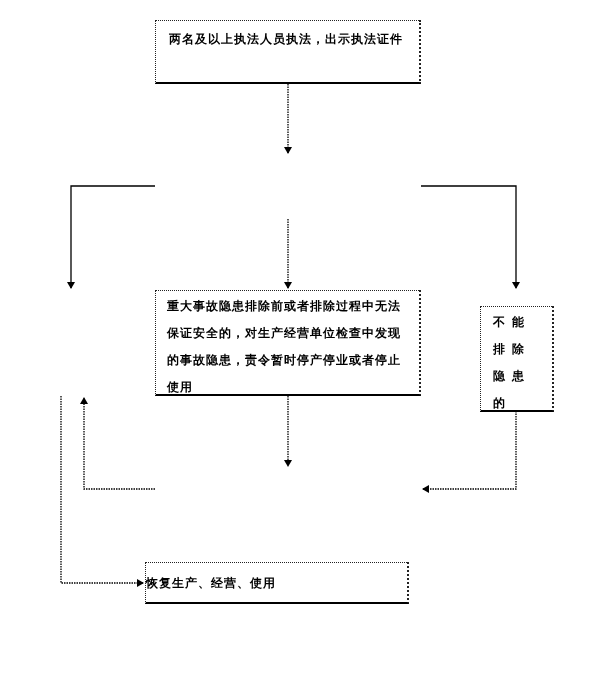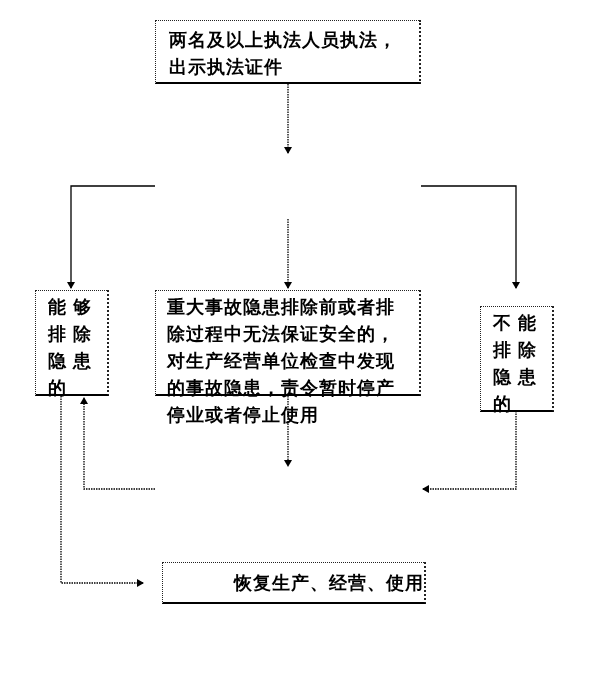--- a/index.html
+++ b/index.html
@@ -4,30 +4,30 @@
 <style>
   html, body { margin: 0; padding: 0; background: #ffffff; }
   body { width: 600px; height: 686px; position: relative; overflow: hidden;
          font-family: "DejaVu Sans", "Liberation Sans", sans-serif; }
   .stage { position: absolute; left: 0; top: 0; width: 600px; height: 686px; }
   svg.lines { position: absolute; left: 0; top: 0; width: 600px; height: 686px; }
   .box {
     position: absolute; box-sizing: border-box; background: #fff;
     border-top: 1px dotted #222; border-left: 1px dotted #222;
     border-right: 2px dotted #222; border-bottom: 2px solid #000;
-    color: #000; font-weight: bold; font-size: 18px; line-height: 27px;
+    color: #000; font-weight: bold; font-size: 12px; line-height: 27px;
   }
   .box .txt { display: block; letter-spacing: 1px; }
   #b1 { left: 155px; top: 20px; width: 266px; height: 64px; padding: 5px 8px 0 13px; }
   #b2 { left: 155px; top: 155px; width: 266px; height: 64px; padding: 5px 8px 0 13px; }
   #bl { left: 35px; top: 290px; width: 74px; height: 106px; padding: 2px 6px 0 12px; letter-spacing: 6px; }
   #bc { left: 155px; top: 290px; width: 266px; height: 106px; padding: 2px 6px 0 11px; }
   #br { left: 480px; top: 290px; width: 74px; height: 106px; padding: 2px 6px 0 12px; letter-spacing: 6px; margin-top: 16px; }
   #bf { left: 155px; top: 468px; width: 266px; height: 41px; text-align: center; line-height: 39px; }
-  #bz { left: 162px; top: 562px; width: 264px; height: 42px; text-align: right; line-height: 40px; }
+  #bz { left: 145px; top: 562px; width: 264px; height: 42px; text-align: left; line-height: 40px; }
   #bl .txt, #br .txt { letter-spacing: 7px; }
 </style>
 </head>
 <body>
 
 <div class="stage">
   <svg class="lines" xmlns="http://www.w3.org/2000/svg">
     <defs>
       <marker id="arr" markerWidth="8" markerHeight="8" refX="6" refY="4" orient="auto" markerUnits="userSpaceOnUse">
         <path d="M0,0 L7,4 L0,8 Z" fill="#000"></path>
@@ -47,23 +47,20 @@
     <path d="M516,396 L516,489 L423,489" stroke="#000" stroke-width="1.3" stroke-dasharray="1.5,1" fill="none" marker-end="url(#arr)"></path>
 
     <path d="M155,489 L84,489 L84,398" stroke="#000" stroke-width="1.3" stroke-dasharray="1.5,1" fill="none" marker-end="url(#arr)"></path>
 
     <path d="M61,396 L61,583 L143,583" stroke="#000" stroke-width="1.3" stroke-dasharray="1.5,1" fill="none" marker-end="url(#arr)"></path>
   </svg>
 
   <div class="box" id="b1">
     <span class="txt">两名及以上执法人员执法，出示执法证件</span>
   </div>
-  <div class="box" id="bl">
-    <span class="txt">能够排除隐患的</span>
-  </div>
   <div class="box" id="bc">
     <span class="txt">重大事故隐患排除前或者排除过程中无法保证安全的，对生产经营单位检查中发现的事故隐患，责令暂时停产停业或者停止使用</span>
   </div>
   <div class="box" id="br">
     <span class="txt">不能排除隐患的</span>
   </div>
   <div class="box" id="bz">
     <span class="txt">恢复生产、经营、使用</span>
   </div>
 </div>

